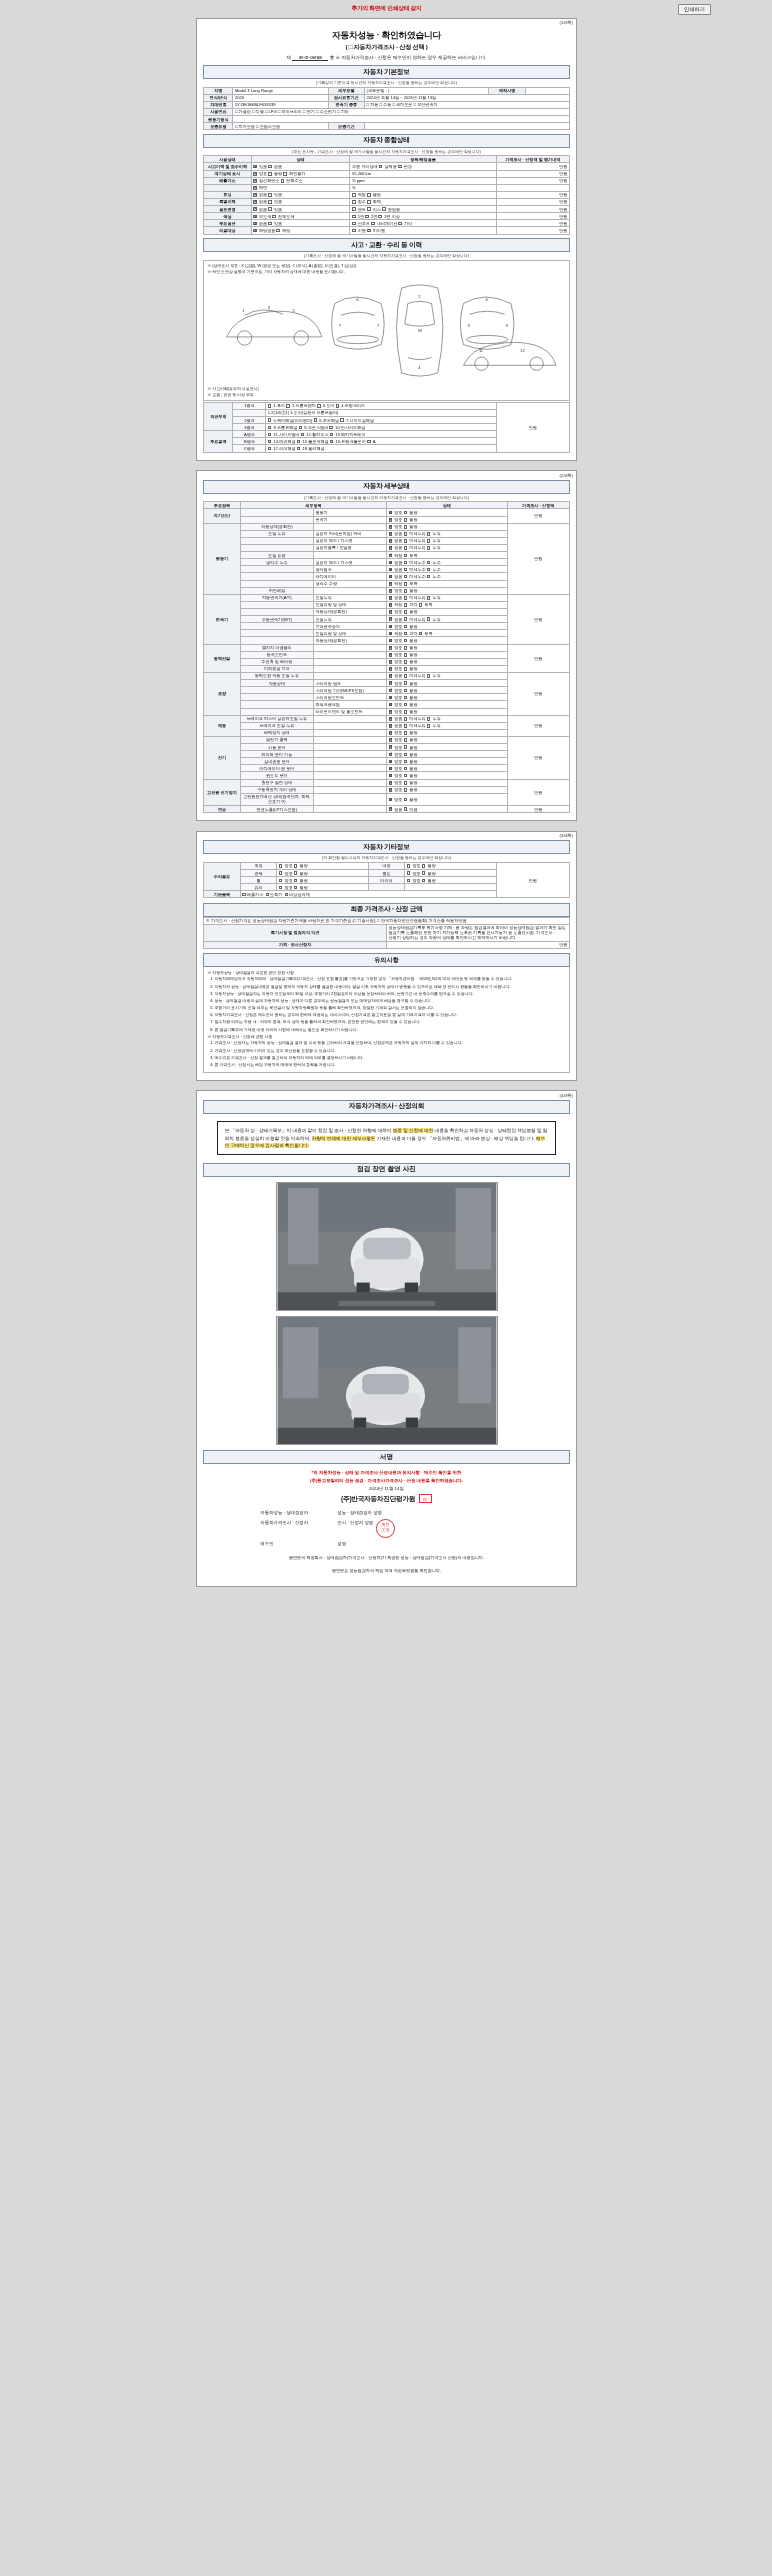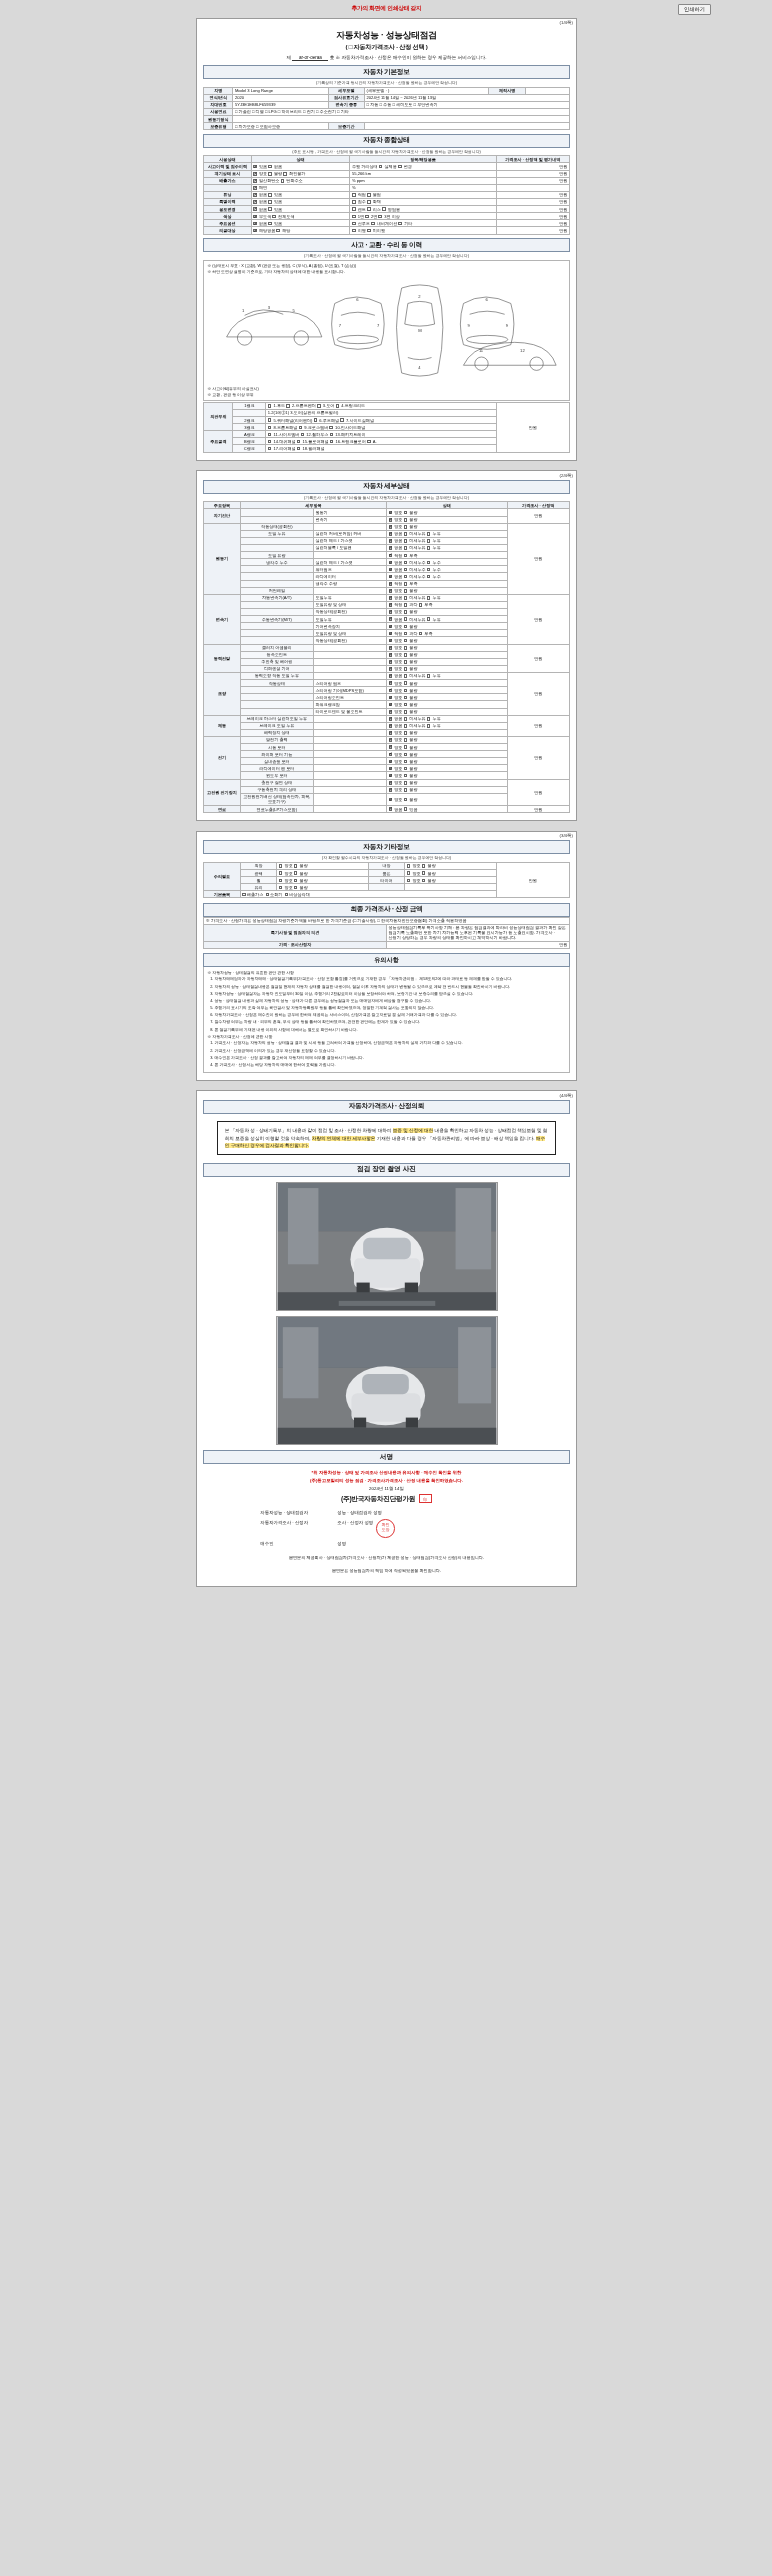--- a/index.html
+++ b/index.html
@@ -103,21 +103,21 @@
 <div class="viewport">
 
   <div class="topbar">
     <span class="notice">추가의 화면에 인쇄상태 같지</span>
     <button class="printbtn">인쇄하기</button>
   </div>
 
   <div class="page">
     <div class="pagenum">(1/4쪽)</div>
 
-    <div class="doc-title">자동차성능 · 성능상태점검</div>
+    <div class="doc-title">자동차성능 · 확인하였습니다</div>
     <div class="doc-sub">( □ 자동차가격조사 · 산정 선택 )</div>
     <div class="doc-line3">
       <span>제</span>
       <span class="uline">ar-or-oeraa</span>
       <span>호</span>
       <span>※ 자동차가격조사 · 산정은 매수인이 원하는 경우 제공하는 서비스입니다.</span>
     </div>
 
     <div class="sec-title">자동차 기본정보</div>
     <div class="sec-note">(기록상의 기준가격 등시간의 자동차가격조사 · 산정을 원하는 경우에만 작성니다)</div>

